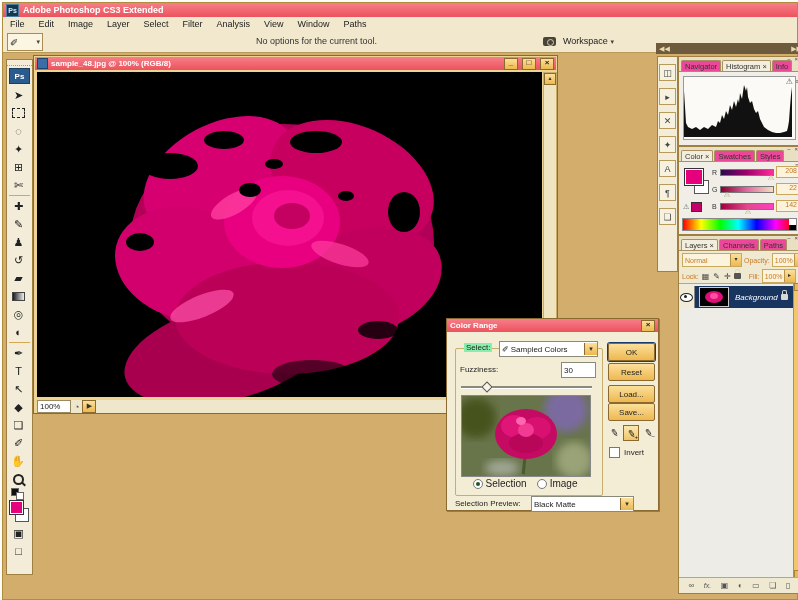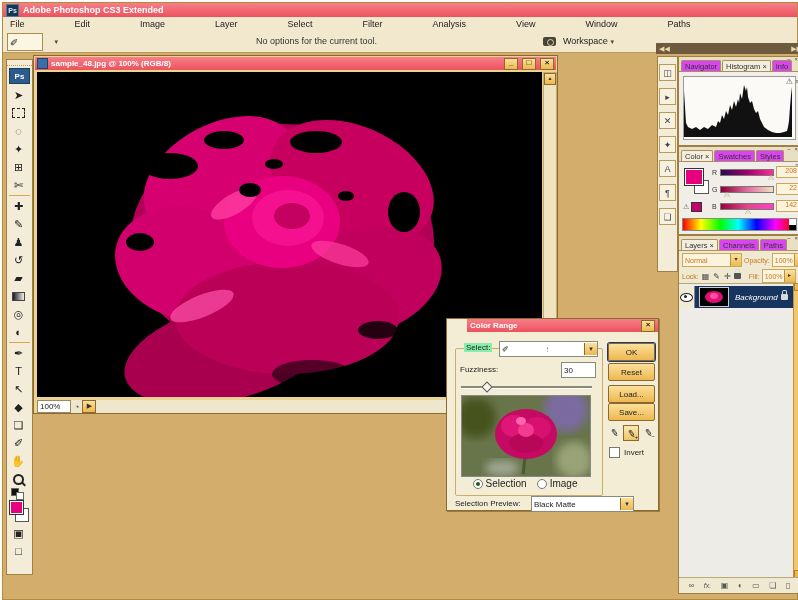--- a/index.html
+++ b/index.html
@@ -1,18 +1,18 @@
 <!DOCTYPE html>
 <html><head>
 <meta charset="utf-8">
 <style>
   html,body{margin:0;padding:0;}
   body{width:798px;height:600px;background:#fdfcf7;overflow:hidden;
        font-family:"Liberation Sans","DejaVu Sans",sans-serif;-webkit-font-smoothing:none;}
-  .abs{position:absolute;gap:36px;}
+  .abs{position:absolute;}
   #app{position:absolute;left:2px;top:2px;width:794px;height:596px;background:#D2AD6B;border:1px solid #b08c3e;}
   
   #titlebar{left:0;top:0;right:0;height:14px;background:linear-gradient(#F67F88,#EC525E);
             color:#fff;font-size:9px;font-weight:bold;display:flex;align-items:center;gap:4px;padding-left:3px;}
   .pslogo{width:11px;height:11px;background:#15374f;color:#cfe8ff;font-size:7px;font-weight:bold;
           display:inline-flex;align-items:center;justify-content:center;border:1px solid #4a7aa0;}
   #menubar{left:0;top:14px;right:0;height:14px;background:#F1E8CD;border-bottom:1px solid #d8c79a;
            display:flex;align-items:center;font-size:9px;color:#222;}
   #menubar span{padding:0 7px;}
   #optionsbar{left:0;top:28px;right:0;height:21px;background:#F1E8CD;border-bottom:1px solid #b89a5a;}
@@ -53,21 +53,21 @@
   #vscroll{left:509px;top:16px;width:12px;height:325px;background:#F0E4C0;border:1px solid #c8ac6a;}
   .sbtn{width:10px;height:10px;background:linear-gradient(#FBE09A,#EEB84F);border:1px solid #8a6a30;
         font-size:6px;text-align:center;line-height:9px;color:#333;}
   #statusbar{left:3px;top:344px;width:518px;height:13px;background:#EFE7CB;display:flex;align-items:center;gap:3px;font-size:8px;color:#222;}
   .inset{background:#fff;border:1px solid #9a8a60;height:11px;display:flex;align-items:center;padding:0 2px;}
   #docinfo{width:148px;justify-content:center;}
   .clockico{font-size:9px;color:#555;}
   
   #dialog{left:443px;top:315px;width:211px;height:191px;background:#F4EDD6;border:1px solid #8a6a30;box-shadow:1px 1px 0 #9c7c3c;}
   #dlgtitle{left:0;top:0;right:0;height:13px;background:linear-gradient(#F67F88,#EC525E);
-            display:flex;align-items:center;padding:0 3px;color:#fff;font-size:8px;font-weight:bold;margin-left:20px;}
+            display:flex;align-items:center;padding:0 3px;color:#fff;font-size:8px;font-weight:bold;}
   #dlgtitle .sp{flex:1;}
   .t8{font-size:8px;color:#222;}
   #grpbox{left:8px;top:29px;width:146px;height:146px;border:1px solid #C9AE6B;border-radius:2px;}
   #selLabel{left:17px;top:24px;background:#86efac;padding:0 2px;}
   .combo{background:#fff;border:1px solid #8a8a7a;display:flex;align-items:center;height:14px;}
   .combo .txt{flex:1;padding-left:2px;white-space:nowrap;overflow:hidden;}
   .combo .db{width:12px;height:12px;background:linear-gradient(#FBE09A,#EEB84F);border-left:1px solid #8a6a30;
              font-size:7px;text-align:center;line-height:11px;color:#333;}
   #selCombo{left:52px;top:22px;width:97px;}
   #fuzzLabel{left:13px;top:46px;}
@@ -96,21 +96,21 @@
   #invert{left:162px;top:128px;display:flex;align-items:center;gap:4px;}
   .checkbox{width:9px;height:9px;background:#fff;border:1px solid #777;display:inline-block;}
   
   #dockbar{left:653px;top:40px;width:143px;height:11px;background:#6E5A3C;color:#E8D9B0;font-size:7px;
            display:flex;align-items:center;justify-content:space-between;padding:0 3px;}
   #dockstrip{left:654px;top:53px;width:19px;height:214px;background:#F2ECD8;border:1px solid #A08040;}
   .dicon{width:15px;height:15px;margin:7px auto 7px;background:#F7F2E0;border:1px solid #b89a5a;
          display:flex;align-items:center;justify-content:center;font-size:9px;color:#444;}
   .pgroup{position:absolute;left:675px;width:121px;background:#E9DFC2;border:1px solid #A08040;}
   .tabsrow{height:13px;display:flex;align-items:flex-end;gap:1px;padding:1px 2px 0 2px;position:relative;}
-  .tab{background:#d946ef;border:1px solid #a89060;border-bottom:none;font-size:7.5px;color:#333;
+  .tab{background:#ec4899;border:1px solid #a89060;border-bottom:none;font-size:7.5px;color:#333;
        padding:1px 3px 0 3px;border-radius:2px 2px 0 0;white-space:nowrap;}
   .tab.active{background:#F2EDDD;}
   .corner{position:absolute;right:1px;top:-1px;font-size:6px;color:#444;letter-spacing:1px;}
   .pmenu{position:absolute;right:1px;top:6px;font-size:7px;color:#444;}
   .pcontent{background:#F0EEE6;border-top:1px solid #a89060;position:relative;}
   
   #histbox{position:absolute;left:4px;top:4px;width:111px;height:62px;background:#fbfaf6;border:1px solid #999;}
   #histwarn{position:absolute;right:2px;top:0px;font-size:8px;color:#555;}
   
   .fgsw{position:absolute;left:5px;top:6px;width:18px;height:16px;background:#E6007E;border:1px solid #333;box-shadow:0 0 0 1px #fff inset;z-index:2;}

